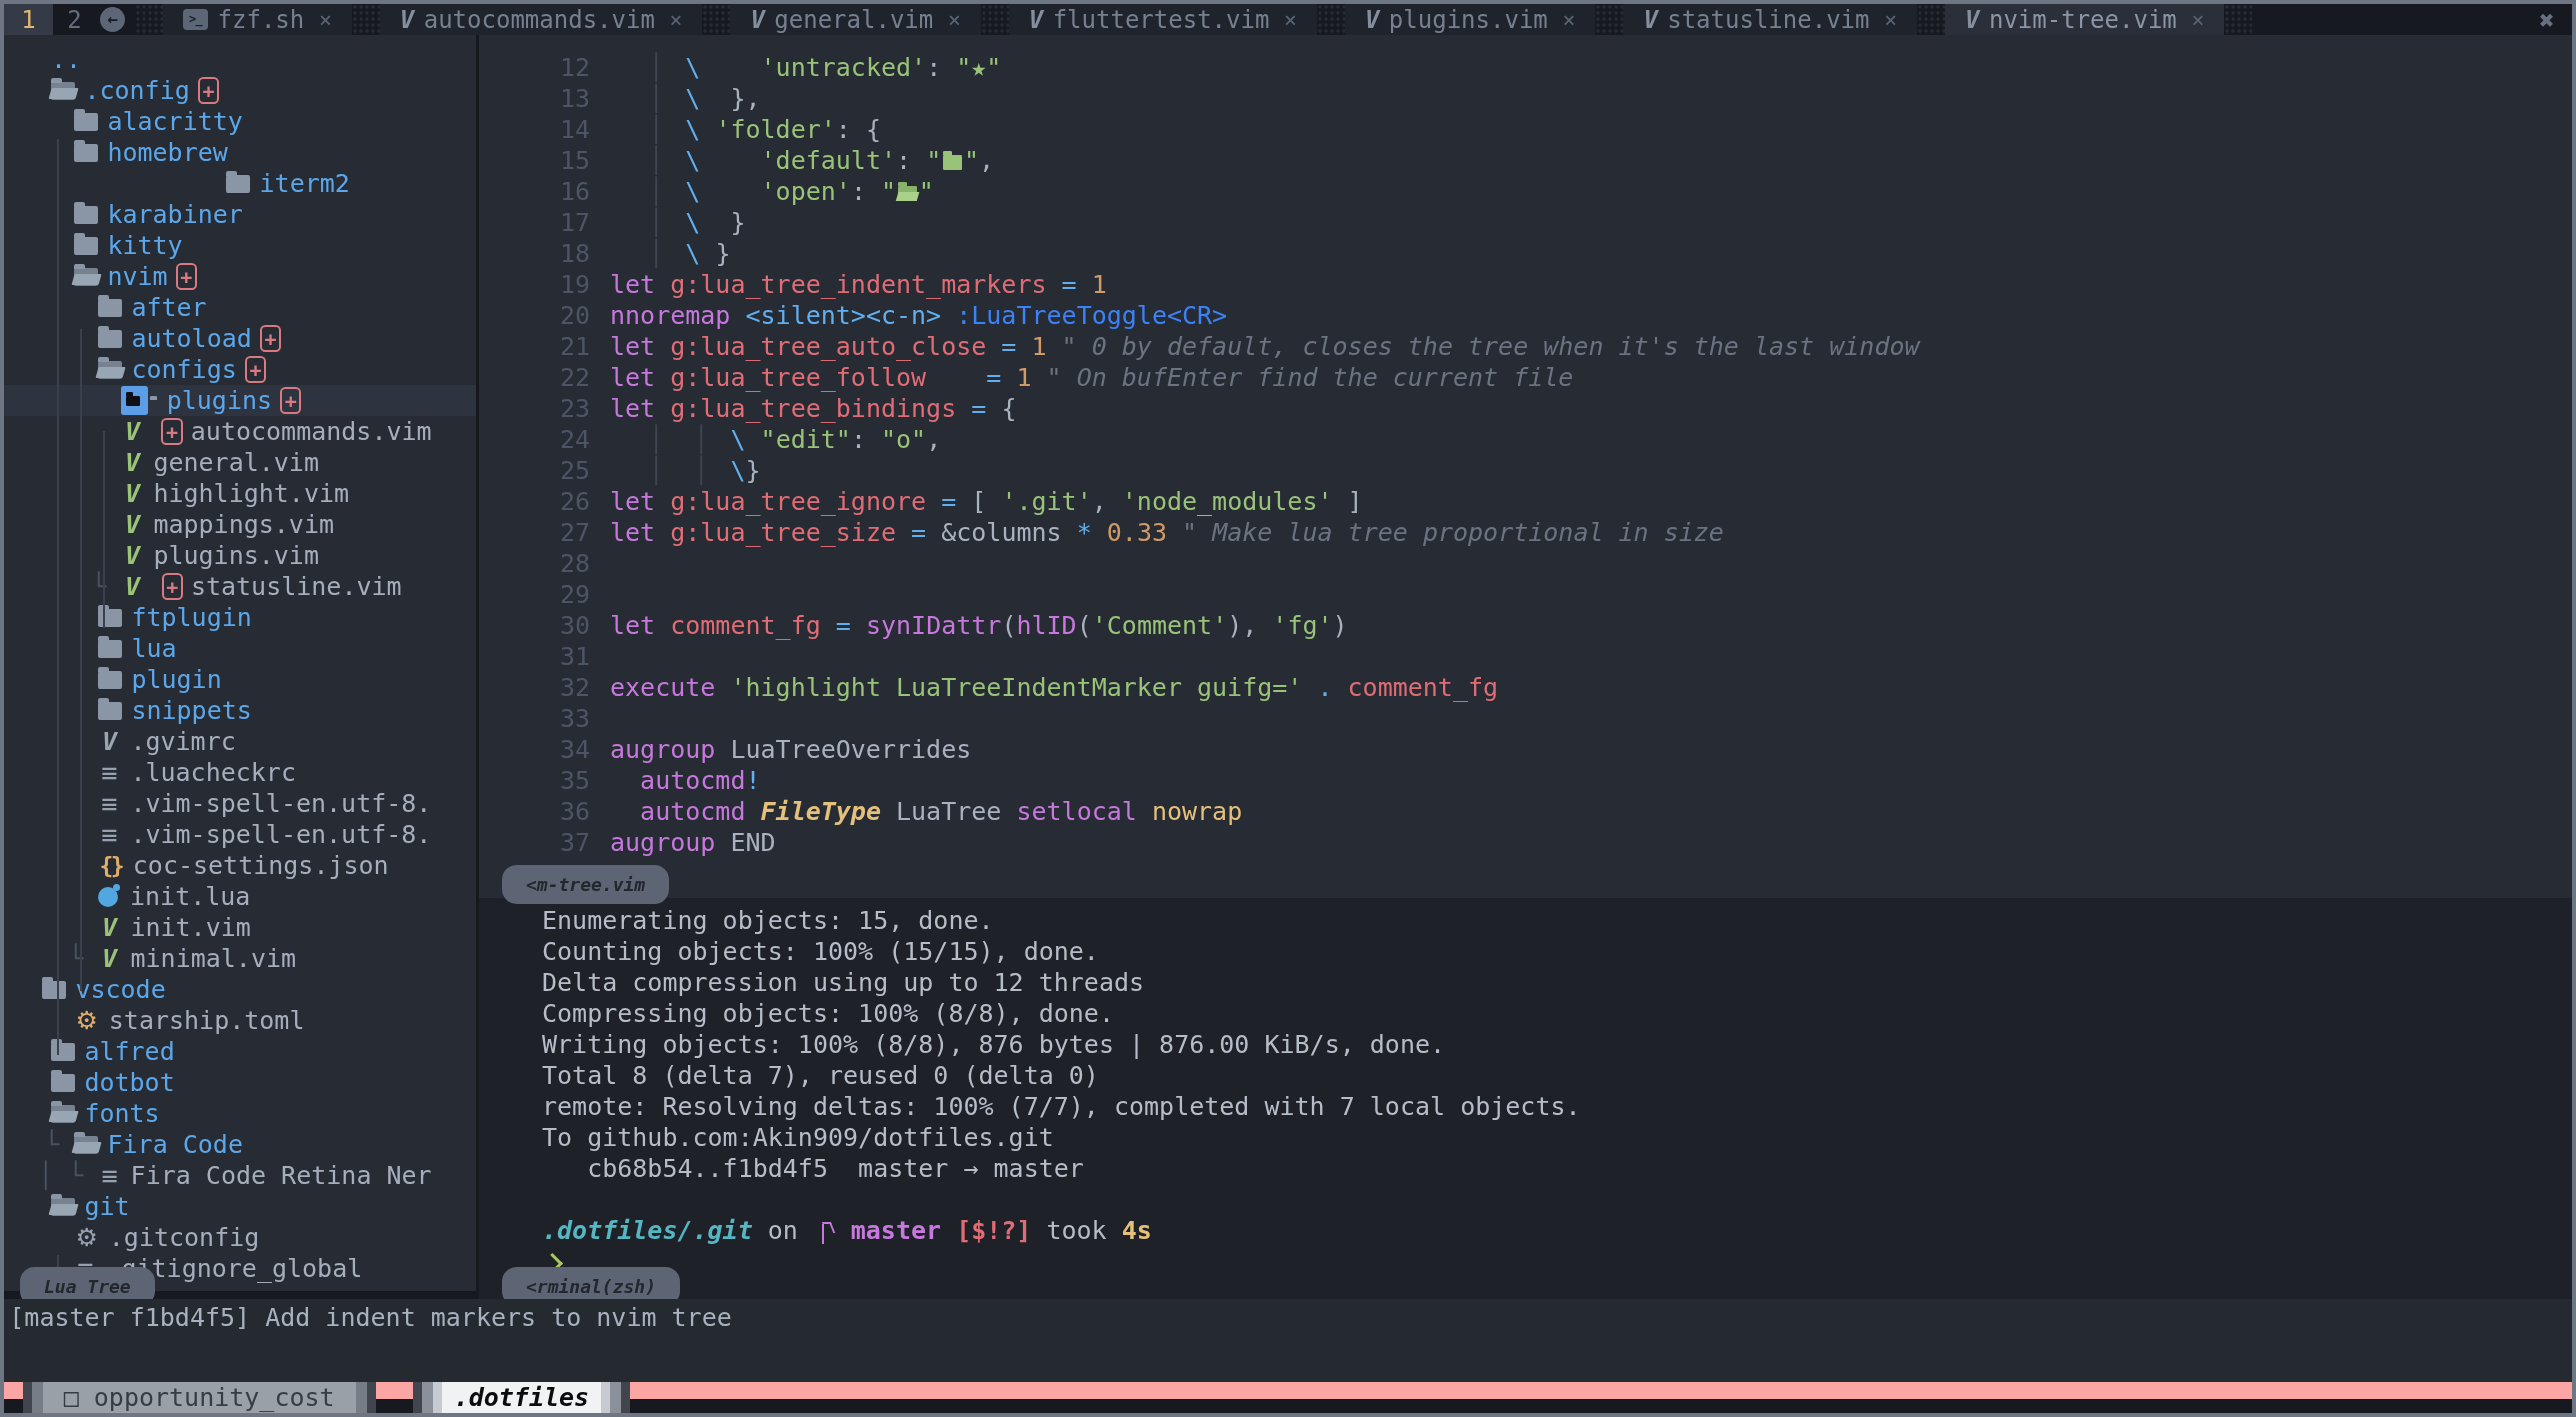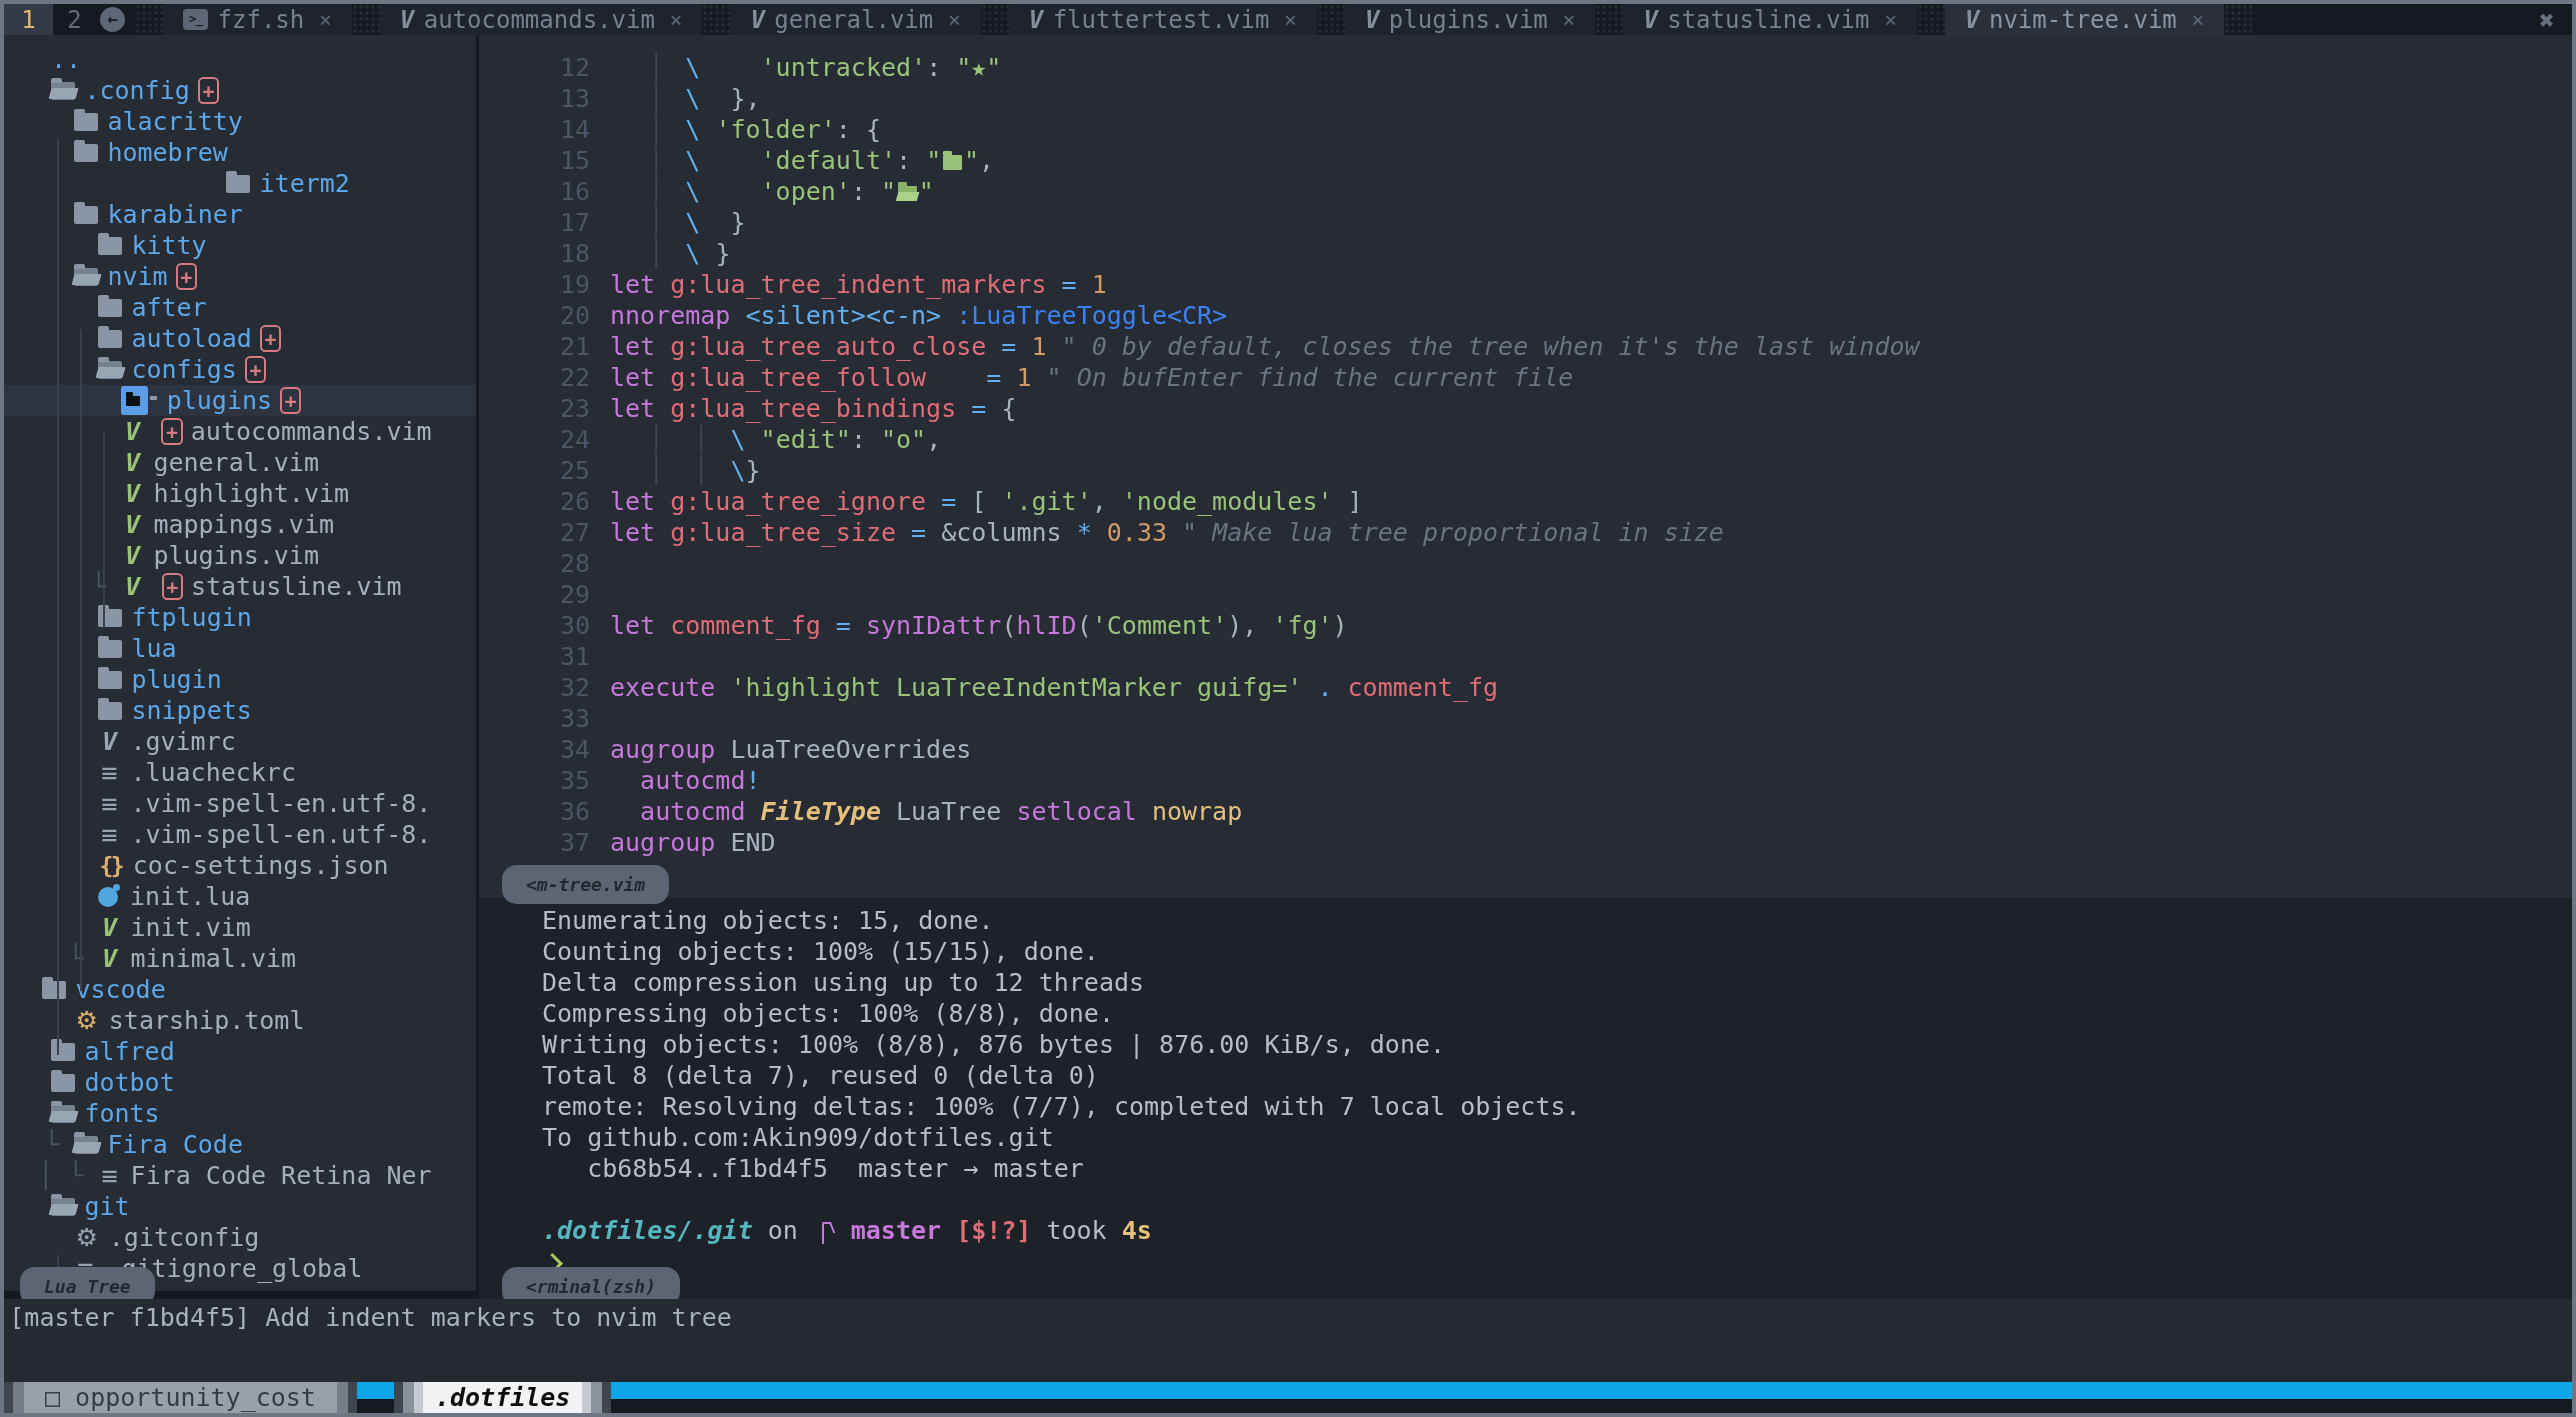--- a/index.html
+++ b/index.html
@@ -39,22 +39,22 @@
   
   #sidebar { position:absolute; top:31px; left:0; width:472px; bottom:122px;
     background:#272c34; overflow:hidden; padding-top:9.4px; }
   #vsep { position:absolute; top:31px; left:472px; width:3.3px; bottom:122px; background:#15181d; }
   #editor { position:absolute; top:31px; left:475px; right:0; height:864px;
     background:#272c34; overflow:hidden; padding-top:17.4px; }
   #terminal { position:absolute; top:894px; left:475px; right:0; height:401px;
     background:#1e2228; overflow:hidden; padding:6.7px 0 0 63px; }
   #bottombar { position:absolute; top:1295px; left:0; right:0; height:83px; background:#252a31; }
   #statusline { position:absolute; top:4px; left:5.3px; font-size:25px; color:#a9b1be; white-space:pre; }
-  #tmuxbar { position:absolute; top:1378px; left:0; right:0; height:17px; background:#0ea5e9;
-    display:flex; align-items:stretch;flex-direction:column; }
+  #tmuxbar { position:absolute; top:1378px; left:0; right:0; height:17px; background:#fca5a5;
+    display:flex; align-items:stretch; }
   #bottomstrip { position:absolute; top:1409px; left:0; right:0; bottom:0; background:#000; }
 
   
   .trow { display:flex; align-items:center; height:31px; font-size:25px;
     white-space:pre; width:472px; }
   .trow.sel { background:#2d333f; }
   .t-dir { color:#5ca7ea; }
   .t-file { color:#a6aebb; }
   .tpre { color:#4a5261; }
   .vguide { position:absolute; width:2px; background:#3a414d; }
@@ -163,21 +163,21 @@
   </div>
 
   <div id="sidebar">
     <div id="tree">
         <div class="trow" style="padding-left: 47px;"><span class="t-dir">..</span></div>
         <div class="trow" style="padding-left: 47px;"><span class="ti ti-folder-open"></span><span class="t-dir">.config</span><span class="plusbox">+</span></div>
         <div class="trow" style="padding-left: 70px;"><span class="ti ti-folder"></span><span class="t-dir">alacritty</span></div>
         <div class="trow" style="padding-left: 70px;"><span class="ti ti-folder"></span><span class="t-dir">homebrew</span></div>
         <div class="trow" style="padding-left: 96px; justify-content: center;"><span class="ti ti-folder"></span><span class="t-dir">iterm2</span></div>
         <div class="trow" style="padding-left: 70px;"><span class="ti ti-folder"></span><span class="t-dir">karabiner</span></div>
-        <div class="trow" style="padding-left: 70px; margin-left: 24px;"><span class="ti ti-folder"></span><span class="t-dir">kitty</span></div>
+        <div class="trow" style="padding-left: 70px;"><span class="ti ti-folder"></span><span class="t-dir">kitty</span></div>
         <div class="trow" style="padding-left: 70px;"><span class="ti ti-folder-open"></span><span class="t-dir">nvim</span><span class="plusbox">+</span></div>
         <div class="trow" style="padding-left: 94px;"><span class="ti ti-folder"></span><span class="t-dir">after</span></div>
         <div class="trow" style="padding-left: 94px;"><span class="ti ti-folder"></span><span class="t-dir">autoload</span><span class="plusbox">+</span></div>
         <div class="trow" style="padding-left: 94px;"><span class="ti ti-folder-open"></span><span class="t-dir">configs</span><span class="plusbox">+</span></div>
         <div class="trow sel" style="padding-left: 117px;"><span class="ti ti-cursor"></span><span class="t-dir">plugins</span><span class="plusbox">+</span></div>
         <div class="trow" style="padding-left: 117px;"><span class="ti ti-vim-green">V</span><span class="plusbox">+</span><span class="t-file">autocommands.vim</span></div>
         <div class="trow" style="padding-left: 117px;"><span class="ti ti-vim-green">V</span><span class="t-file">general.vim</span></div>
         <div class="trow" style="padding-left: 117px;"><span class="ti ti-vim-green">V</span><span class="t-file">highlight.vim</span></div>
         <div class="trow" style="padding-left: 117px;"><span class="ti ti-vim-green">V</span><span class="t-file">mappings.vim</span></div>
         <div class="trow" style="padding-left: 117px;"><span class="ti ti-vim-green">V</span><span class="t-file">plugins.vim</span></div>

